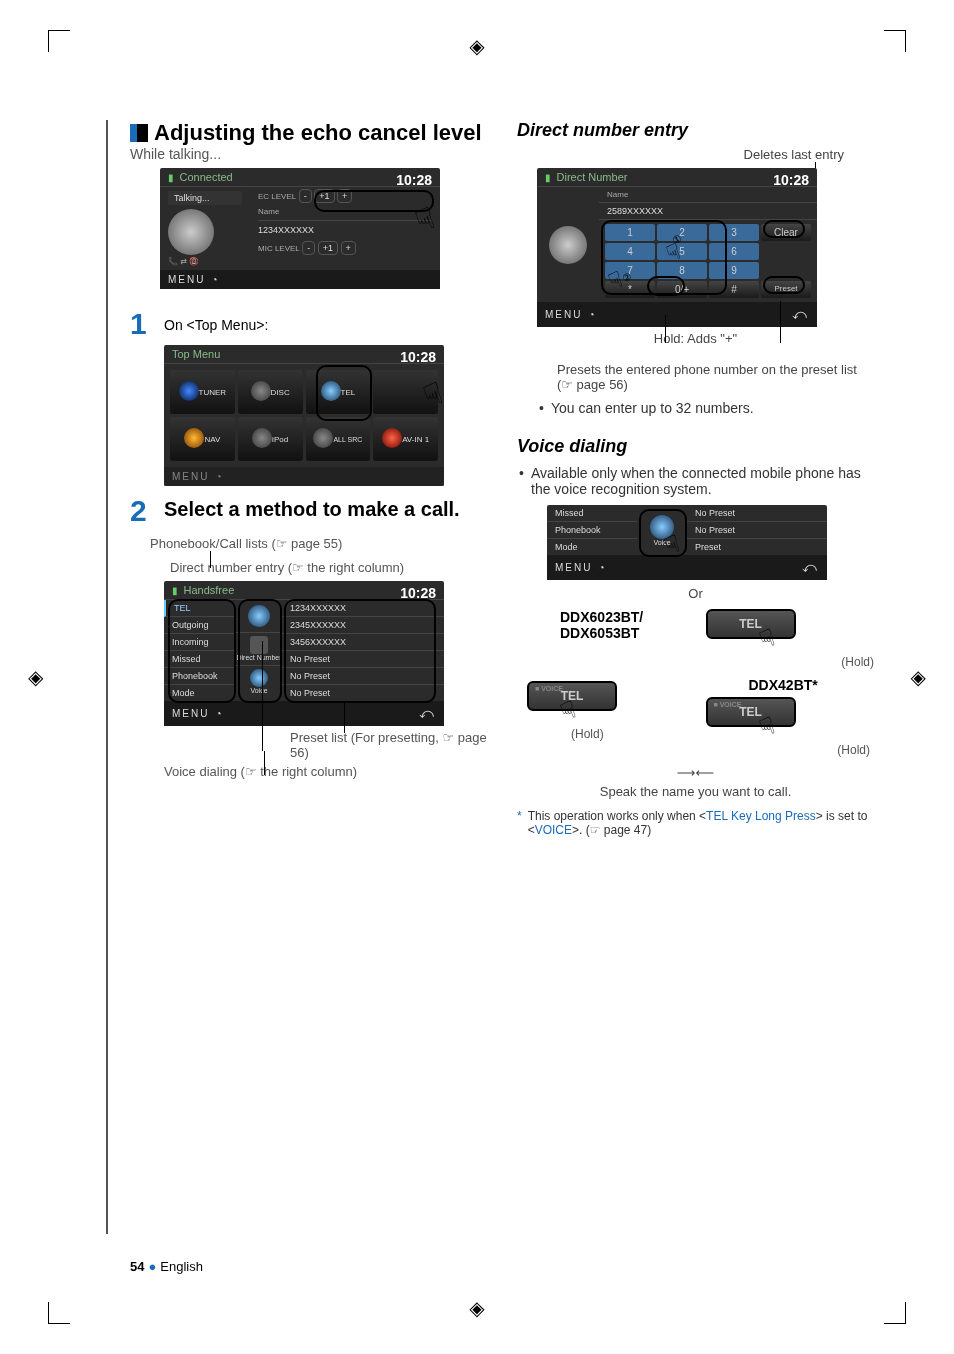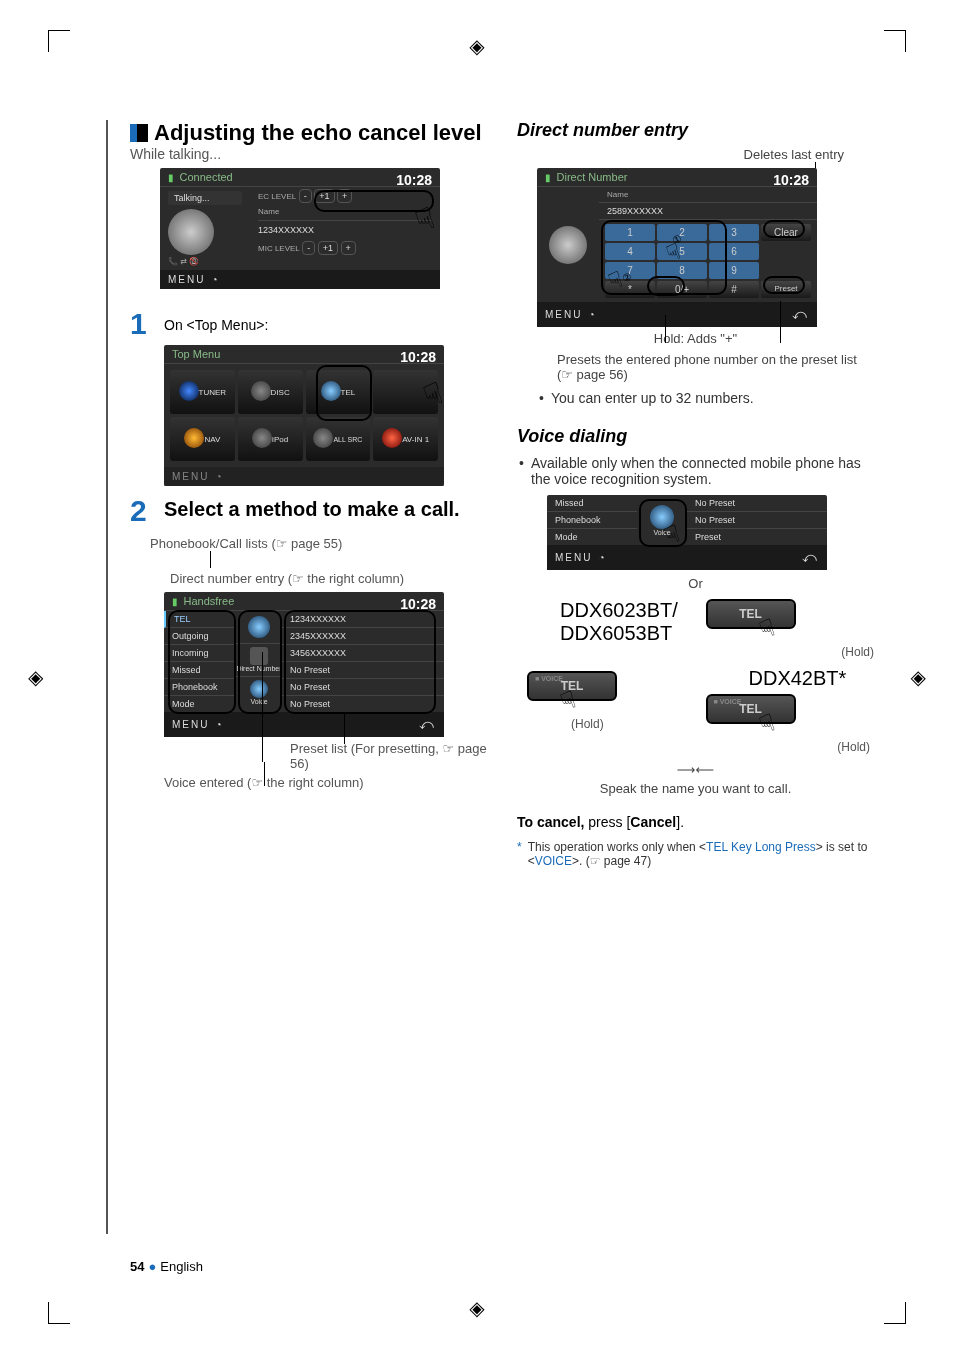--- a/index.html
+++ b/index.html
@@ -87,42 +87,42 @@
     font-size: 30px;
     transform: rotate(-20deg);
     color: #000;
     pointer-events: none;
   }
   .outline { border: 2px solid #000; border-radius: 10px; position: absolute; pointer-events: none; }
   .light { font-weight: 300; }
   .ital-hdr { font-style: italic; font-weight: bold; font-size: 18px; margin-bottom: 6px; }
   .label-top { text-align: right; font-size: 13px; color: #444; font-weight: 300; }
   .caption-under { text-align: center; font-size: 13px; color: #444; font-weight: 300; margin-top: 4px; }
-  .caption-box { font-size: 13px; color: #444; font-weight: 300; margin-left: 40px; margin-top: 6px; }
+  .caption-box { font-size: 13px; color: #444; font-weight: 300; margin-left: 40px; margin-top: 16px; }
   .bullet { padding-left: 14px; position: relative; font-size: 14px; color: #333; font-weight: 300; margin-top: 8px; }
   .bullet:before { content: "•"; position: absolute; left: 2px; }
   .double-arrow { text-align: center; font-size: 13px; color: #444; }
   .tel-btn {
     width: 90px;
     height: 30px;
     background: linear-gradient(#555,#333);
     border: 2px solid #000;
     border-radius: 6px;
     color: #ccc;
     display: flex;
     align-items: center;
     justify-content: center;
     font-size: 12px;
     font-weight: bold;
     position: relative;
   }
   .voice-label { font-size: 7px; color: #888; position: absolute; top: 2px; left: 6px; }
   .model-row { display: flex; gap: 20px; margin-top: 8px; align-items: flex-start; }
   .model-col { flex: 1; }
-  .model-name { font-weight: normal; font-size: 20px; padding-left: 43px; }
+  .model-name { font-weight: bold; font-size: 14px; padding-left: 43px; }
   .hold-lbl { font-size: 12px; color: #555; font-weight: 300; }
   .footnote { font-size: 12px; color: #333; font-weight: 300; margin-top: 10px; display: flex; }
   .footnote .star { color: #1a6bb8; margin-right: 6px; }
   .lead-line { position:absolute; background:#000; }
   .page-num { position: absolute; bottom: 80px; left: 130px; font-size: 13px; }
   .page-num .n { font-weight: bold; }
   .page-num .dot { color: #1a6bb8; margin: 0 4px; }
   .left-edge { position: absolute; left: 106px; top: 120px; bottom: 120px; width: 2px; background: #555; }
   .keypad { display: grid; grid-template-columns: repeat(4, 1fr); gap: 2px; padding: 4px 6px; }
   .key { background: linear-gradient(#444,#1a1a1a); color: #ccc; text-align: center; padding: 3px 0; font-size: 10px; border-radius: 2px; }
@@ -233,21 +233,21 @@
 
       <div class="step-row">
         <div class="step-num">2</div>
         <div class="step-text big">Select a method to make a call.</div>
       </div>
 
       <div class="body-light" style="margin-left:20px;margin-top:10px;font-size:13px">Phonebook/Call lists (☞ page 55)</div>
       <div style="position:relative;margin-left:20px">
         <div class="lead-line" style="left:60px;top:0;width:1px;height:17px"></div>
       </div>
-      <div class="body-light" style="margin-left:40px;margin-top:20px;font-size:13px">Direct number entry (☞ the right column)</div>
+      <div class="body-light" style="margin-left:40px;margin-top:9px;font-size:13px">Direct number entry (☞ the right column)</div>
 
       <div class="screenshot" style="width:280px;margin-left:34px;margin-top:6px;position:relative">
         <div class="ss-row">
             <span style="color:#6c6">▮</span> 
             <span class="ss-title">Handsfree</span>
             <span class="ss-time">10:28</span>
           </div>
         <div style="display:flex;font-size:9px">
           <div style="width:72px">
             <div class="ss-row" style="color:#9cf;border-left:2px solid #6cf">TEL</div>
@@ -279,21 +279,21 @@
             <span class="ss-back">⤺</span>
           </div>
         <div class="outline" style="top:18px;left:4px;width:68px;height:104px"></div>
         <div class="outline" style="top:18px;left:74px;width:44px;height:104px"></div>
         <div class="outline" style="top:18px;left:120px;width:152px;height:104px"></div>
         <div class="lead-line" style="left:98px;top:60px;width:1px;height:110px"></div>
         <div class="lead-line" style="left:180px;top:122px;width:1px;height:30px"></div>
         <div class="lead-line" style="left:100px;top:170px;width:1px;height:24px"></div>
       </div>
       <div class="body-light" style="margin-left:160px;margin-top:4px;font-size:13px">Preset list (For presetting, ☞ page 56)</div>
-      <div class="body-light" style="margin-left:34px;margin-top:4px;font-size:13px">Voice entered (☞ the right column)</div>
+      <div class="body-light" style="margin-left:34px;margin-top:4px;font-size:13px">Voice dialing (☞ the right column)</div>
     </div>
   </div>
 
   <div class="col">
 
     <div class="sect">
       <div class="ital-hdr">Direct number entry</div>
       <div class="label-top" style="margin-right:30px">Deletes last entry</div>
       <div style="position:relative;margin-left:20px">
         <div class="lead-line" style="right:58px;top:0;width:1px;height:17px"></div>
@@ -418,23 +418,20 @@
             </div>
             <span class="hand" style="top:16px;left:54px;font-size:24px">☟</span>
             <div class="hold-lbl" style="text-align:right;margin-top:16px;margin-right:4px"><span>(Hold)</span></div>
           </div>
         </div>
       </div>
 
       <div class="double-arrow" style="margin-top:8px">⟶⟵</div>
       <div class="caption-under">Speak the name you want to call.</div>
 
-      <div style="margin-top:18px;font-size:14px">
-        <b>To cancel,</b><span class="light"> press [</span><b>Cancel</b><span class="light">].</span>
-      </div>
 
       <div class="footnote">
         <span class="star">*</span>
         <span>
           <span>This operation works only when &lt;</span><b style="color:#1a6bb8">TEL Key Long Press</b><span>&gt; is set to &lt;</span><b style="color:#1a6bb8">VOICE</b><span>&gt;. (☞ page 47)</span>
         </span>
       </div>
     </div>
   </div>
 </div>

